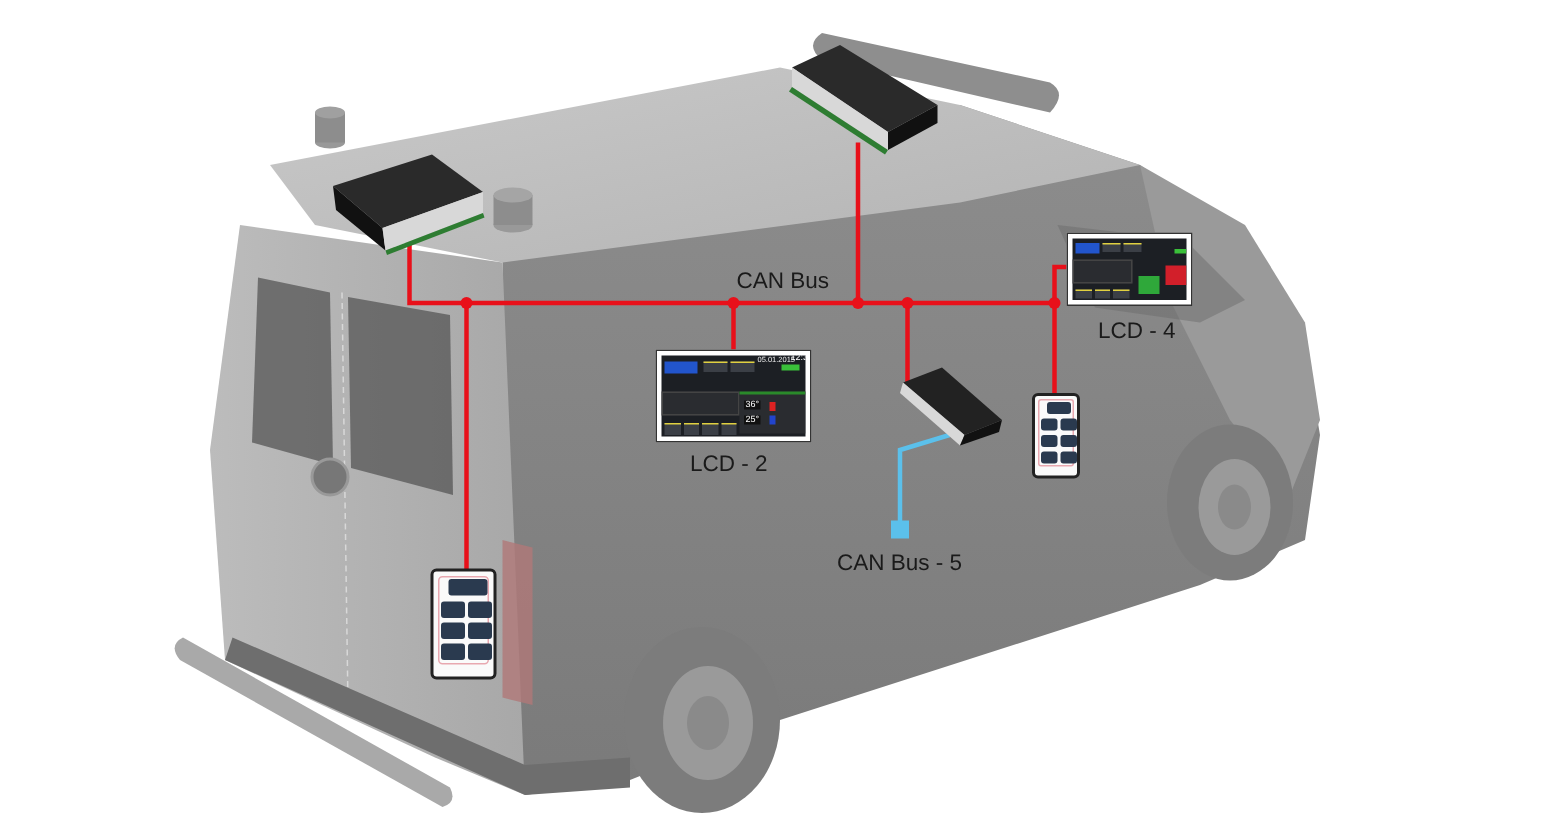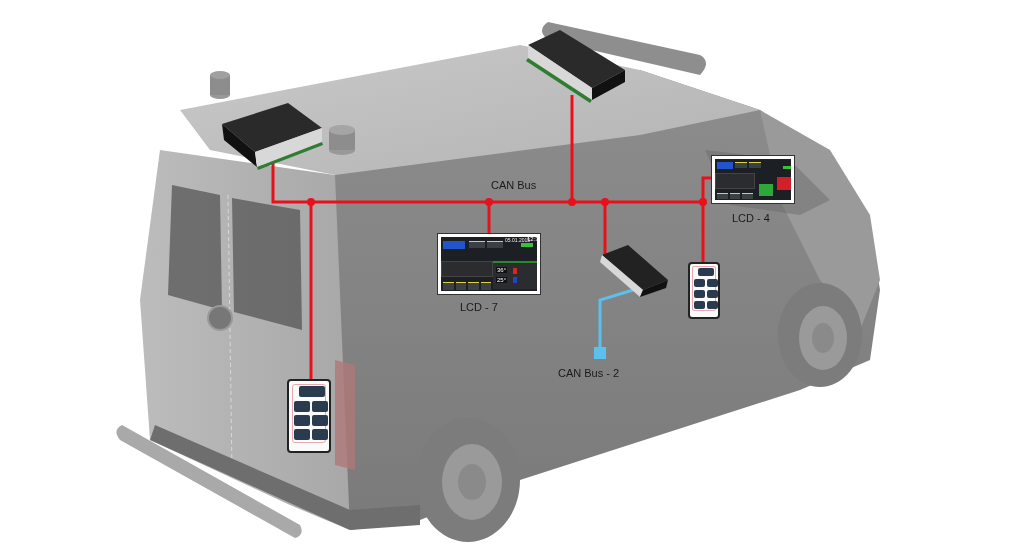--- a/index.html
+++ b/index.html
@@ -1,18 +1,18 @@
 <!DOCTYPE html>
 <html><head>
   <meta charset="utf-8">
   <style>
     html, body { margin: 0; padding: 0; background: #ffffff; }
     body { width: 1032px; height: 560px; overflow: hidden; position: relative; font-family: "Liberation Sans", sans-serif; }
     #stage { position: absolute; left: 0; top: 0; width: 1032px; height: 560px; }
-    .label { position: absolute; font-size: 11px; color: #1a1a1a; white-space: nowrap; }
+    .label { position: absolute; font-size: 15px; color: #1a1a1a; white-space: nowrap; }
     .lcd { position: absolute; background: #fff; border: 1px solid #333; box-sizing: border-box; padding: 3px; }
     .lcd-inner { width: 100%; height: 100%; background: #1c1f24; position: relative; overflow: hidden; }
     .keypad { position: absolute; background: #fafafa; border: 2px solid #222; border-radius: 4px; box-sizing: border-box; }
   </style>
 </head>
 <body>
 
 <div id="stage">
   <svg width="1032" height="560" viewBox="0 0 1032 560" xmlns="http://www.w3.org/2000/svg">
     <defs>
@@ -190,16 +190,16 @@
     <div style="position:absolute; left:4px; top:15px; width:11px; height:8px; background:#2a3a4f; border-radius:2px;"></div>
     <div style="position:absolute; left:17px; top:15px; width:11px; height:8px; background:#2a3a4f; border-radius:2px;"></div>
     <div style="position:absolute; left:4px; top:26px; width:11px; height:8px; background:#2a3a4f; border-radius:2px;"></div>
     <div style="position:absolute; left:17px; top:26px; width:11px; height:8px; background:#2a3a4f; border-radius:2px;"></div>
     <div style="position:absolute; left:4px; top:37px; width:11px; height:8px; background:#2a3a4f; border-radius:2px;"></div>
     <div style="position:absolute; left:17px; top:37px; width:11px; height:8px; background:#2a3a4f; border-radius:2px;"></div>
   </div>
 
   
   <div class="label" style="left:491px; top:179px;">CAN Bus</div>
-  <div class="label" style="left:460px; top:301px;">LCD - 7</div>
+  <div class="label" style="left:460px; top:301px;">LCD - 2</div>
   <div class="label" style="left:732px; top:212px;">LCD - 4</div>
-  <div class="label" style="left:558px; top:367px;">CAN Bus - 2</div>
+  <div class="label" style="left:558px; top:367px;">CAN Bus - 5</div>
 </div>
 
 </body></html>

